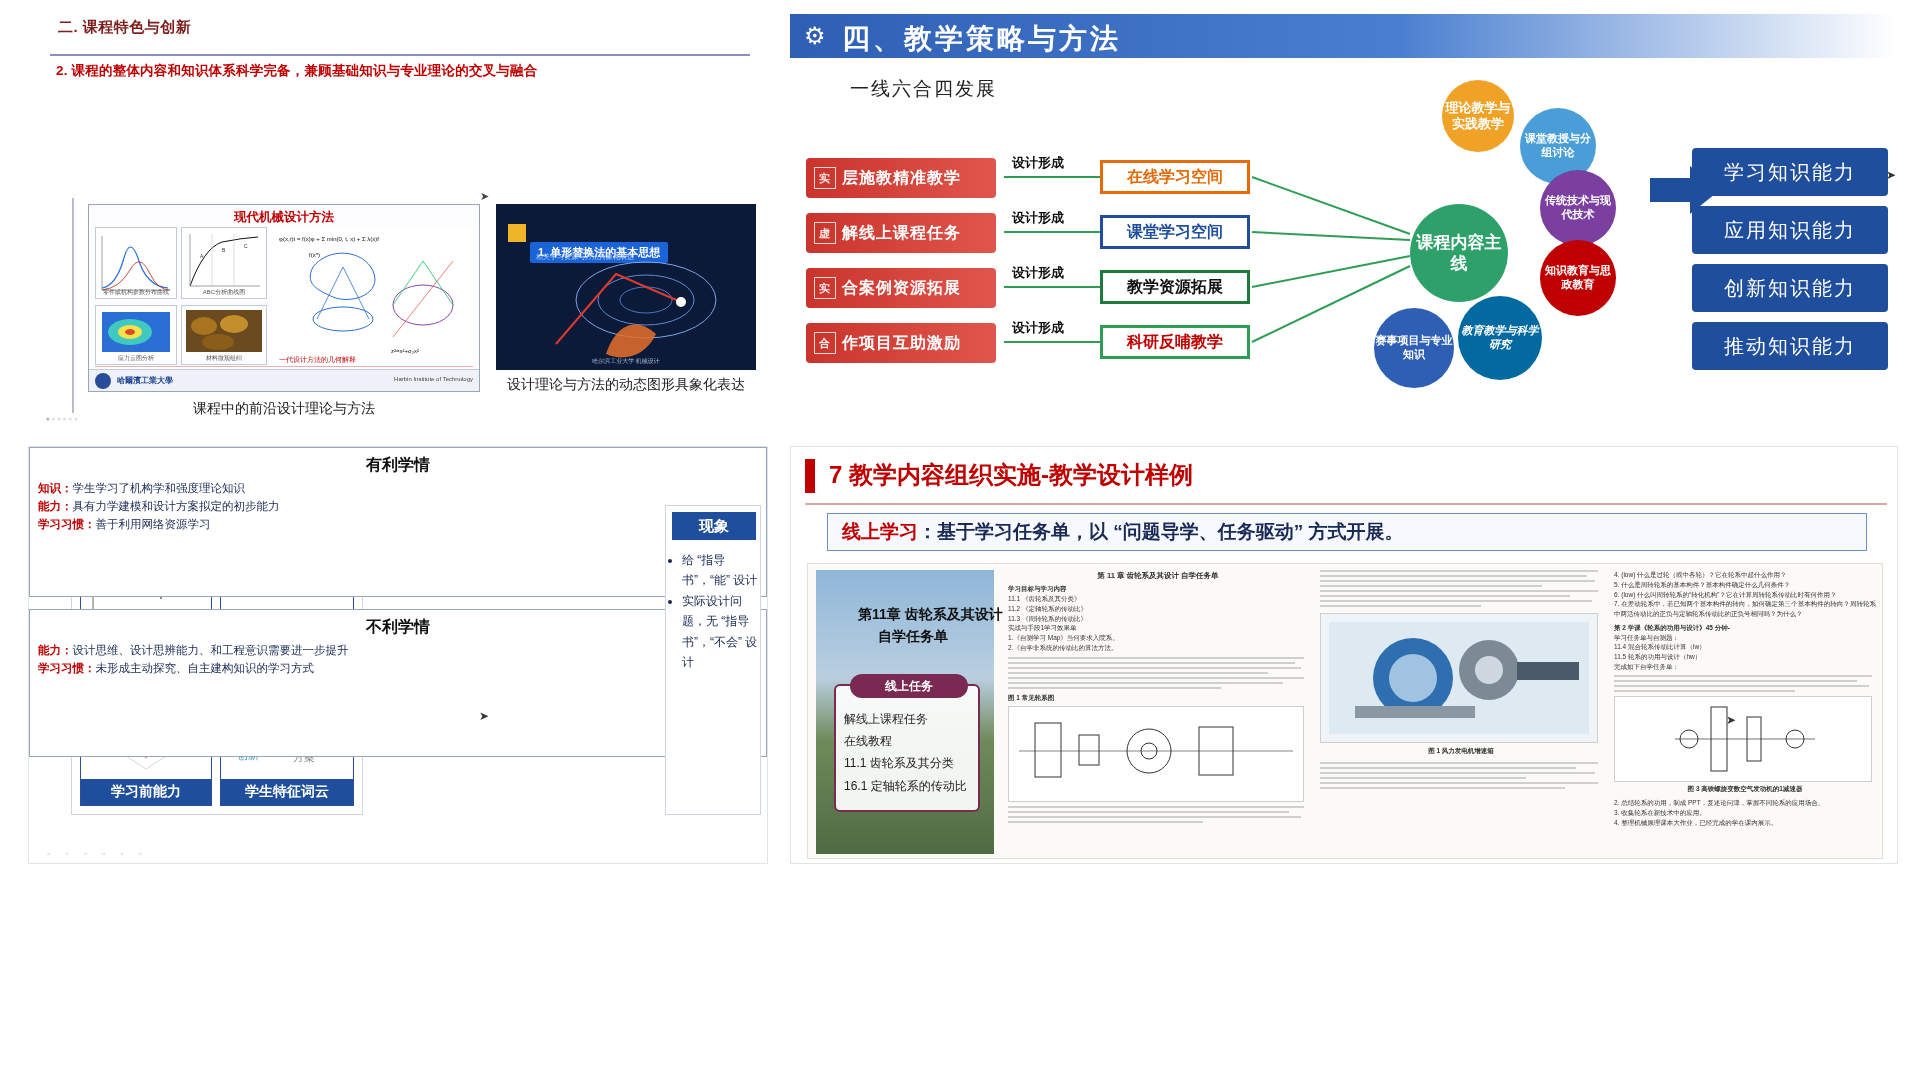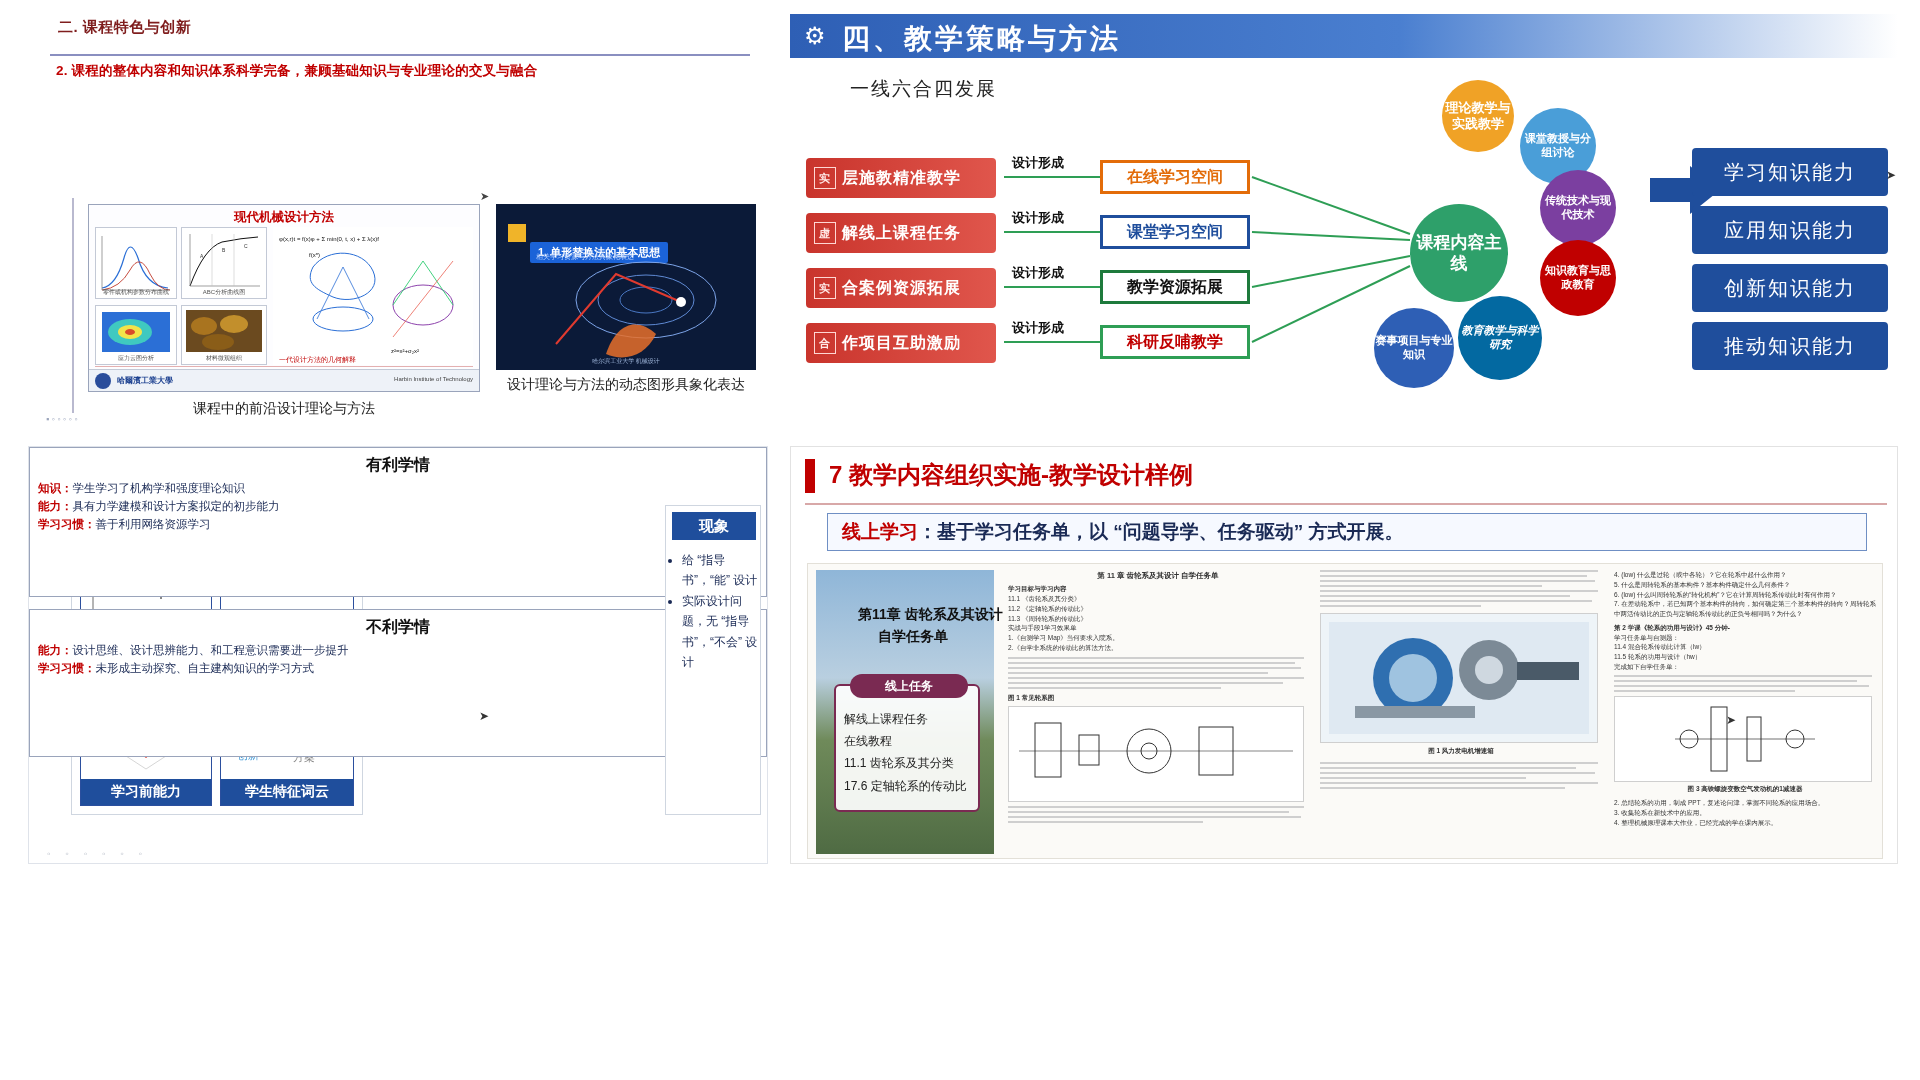--- a/index.html
+++ b/index.html
@@ -536,21 +536,21 @@
     </div>
 
     <div class="doc">
       <div class="doc-photo"></div>
       <div class="doc-card">
         <div class="hdr">线上任务</div>
         <ul>
           <li>解线上课程任务</li>
           <li>在线教程</li>
           <li>11.1 齿轮系及其分类</li>
-          <li>17.6 定轴轮系的传动比</li>
+          <li>16.1 定轴轮系的传动比</li>
         </ul>
       </div>
 
       <div class="docheadA" style="left:50px; top:42px; font-size:14px;">第11章 齿轮系及其设计</div>
       <div class="docheadA" style="left:70px; top:64px; font-size:14px;">自学任务单</div>
 
       <div class="doc-col" style="left:200px; width:300px;">
         <div style="text-align:center;font-weight:bold;font-size:7.5px;">第 11 章 齿轮系及其设计 自学任务单</div>
         <div style="margin-top:3px;font-weight:bold;">学习目标与学习内容</div>
         <div>11.1 《齿轮系及其分类》</div>

